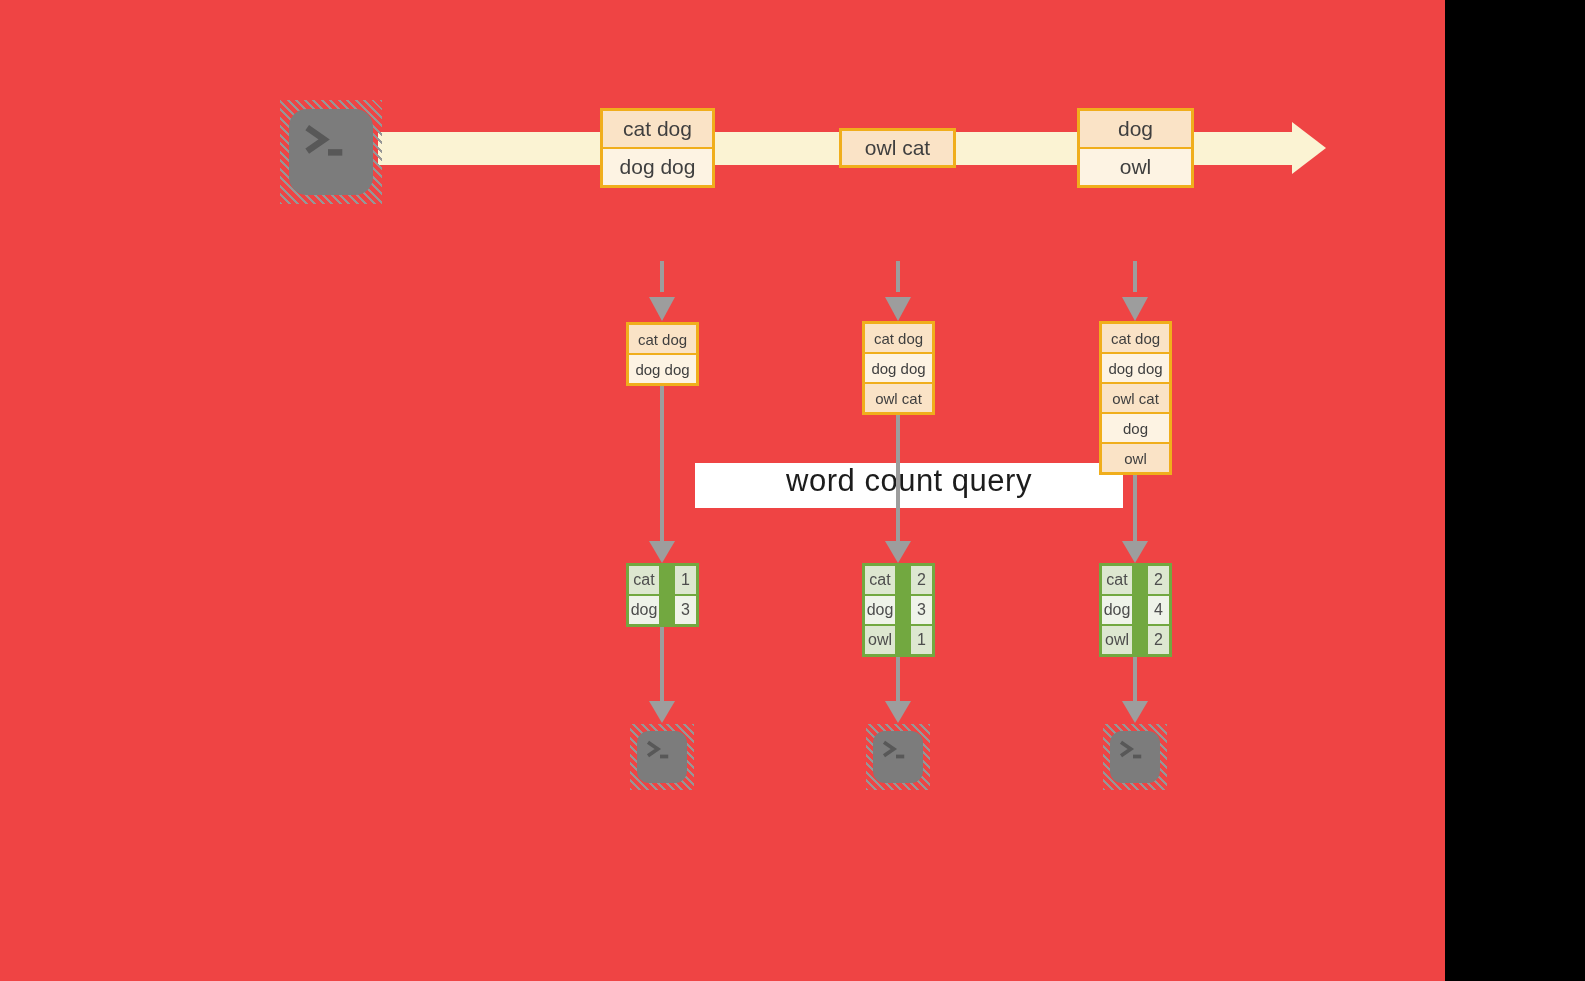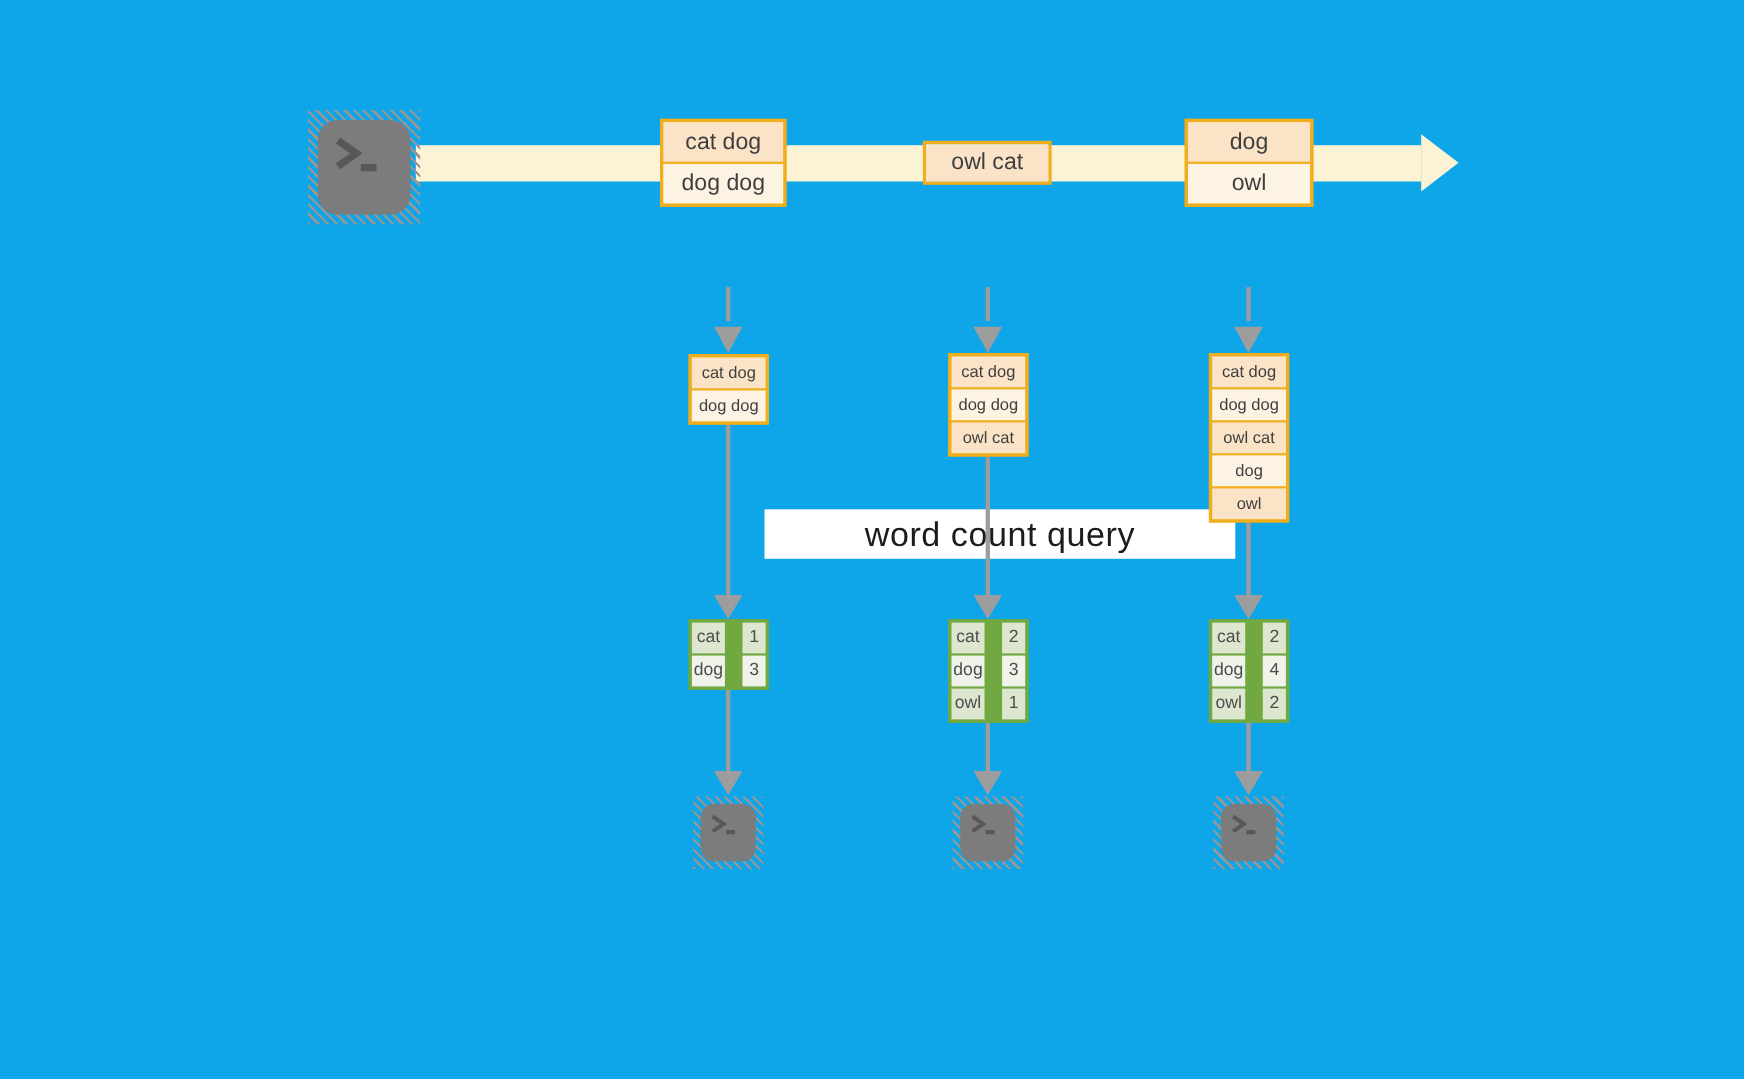--- a/index.html
+++ b/index.html
@@ -1,17 +1,17 @@
 <!DOCTYPE html>
 <html><head>
 <meta charset="utf-8">
 <style>
   html,body{margin:0;padding:0;background:#000;}
   body{font-family:"Liberation Sans",sans-serif;}
-  .stage{position:relative;width:1585px;height:981px;background:#0ea5e9;overflow:hidden;}
+  .stage{position:relative;width:1445px;height:981px;background:#ef4444;overflow:hidden;}
 
   
   .terminal{position:absolute;background:repeating-linear-gradient(45deg,#969696 0 2px,rgba(0,0,0,0) 2px 6px);z-index:3;}
   .term-inner{position:absolute;background:#7c7c7c;}
   .terminal.big .term-inner{inset:9px;border-radius:18px;}
   .terminal.small .term-inner{inset:7px;border-radius:12px;}
   .prompt-svg{position:absolute;}
   .terminal.big .prompt-svg{left:13px;top:13px;width:52px;height:40px;}
   .terminal.small .prompt-svg{left:8px;top:8px;width:30px;height:23px;}
 
@@ -38,21 +38,21 @@
   .gtable .grow:nth-child(odd) .cell{background:#dde7d0;}
   .gtable .grow:nth-child(even) .cell{background:#eff3e9;}
 
   
   .vline{position:absolute;width:4px;background:#9d9d9d;z-index:2;}
   .ahead{position:absolute;width:0;height:0;border-left:13px solid transparent;border-right:13px solid transparent;border-top:22px solid #9d9d9d;z-index:2;}
   .ahead.dashy{border-top-width:24px;}
 
   
   .banner{position:absolute;left:695px;top:463px;width:428px;height:45px;background:#ffffff;z-index:1;
-    display:flex;align-items:center;justify-content:center;font-size:31px;color:#1c1c1c;letter-spacing:0.5px;}
+    display:flex;justify-content:center;font-size:31px;color:#1c1c1c;letter-spacing:0.5px;}
 </style>
 </head>
 <body>
 
 <div class="stage">
 
   <div class="terminal big" style="left:280px;top:100px;width:102px;height:104px;">
     <div class="term-inner">
       <svg class="prompt-svg" viewBox="0 0 40 30">
         <path d="M4 4 L17 13 L4 22" fill="none" stroke="#585858" stroke-width="5"></path>

